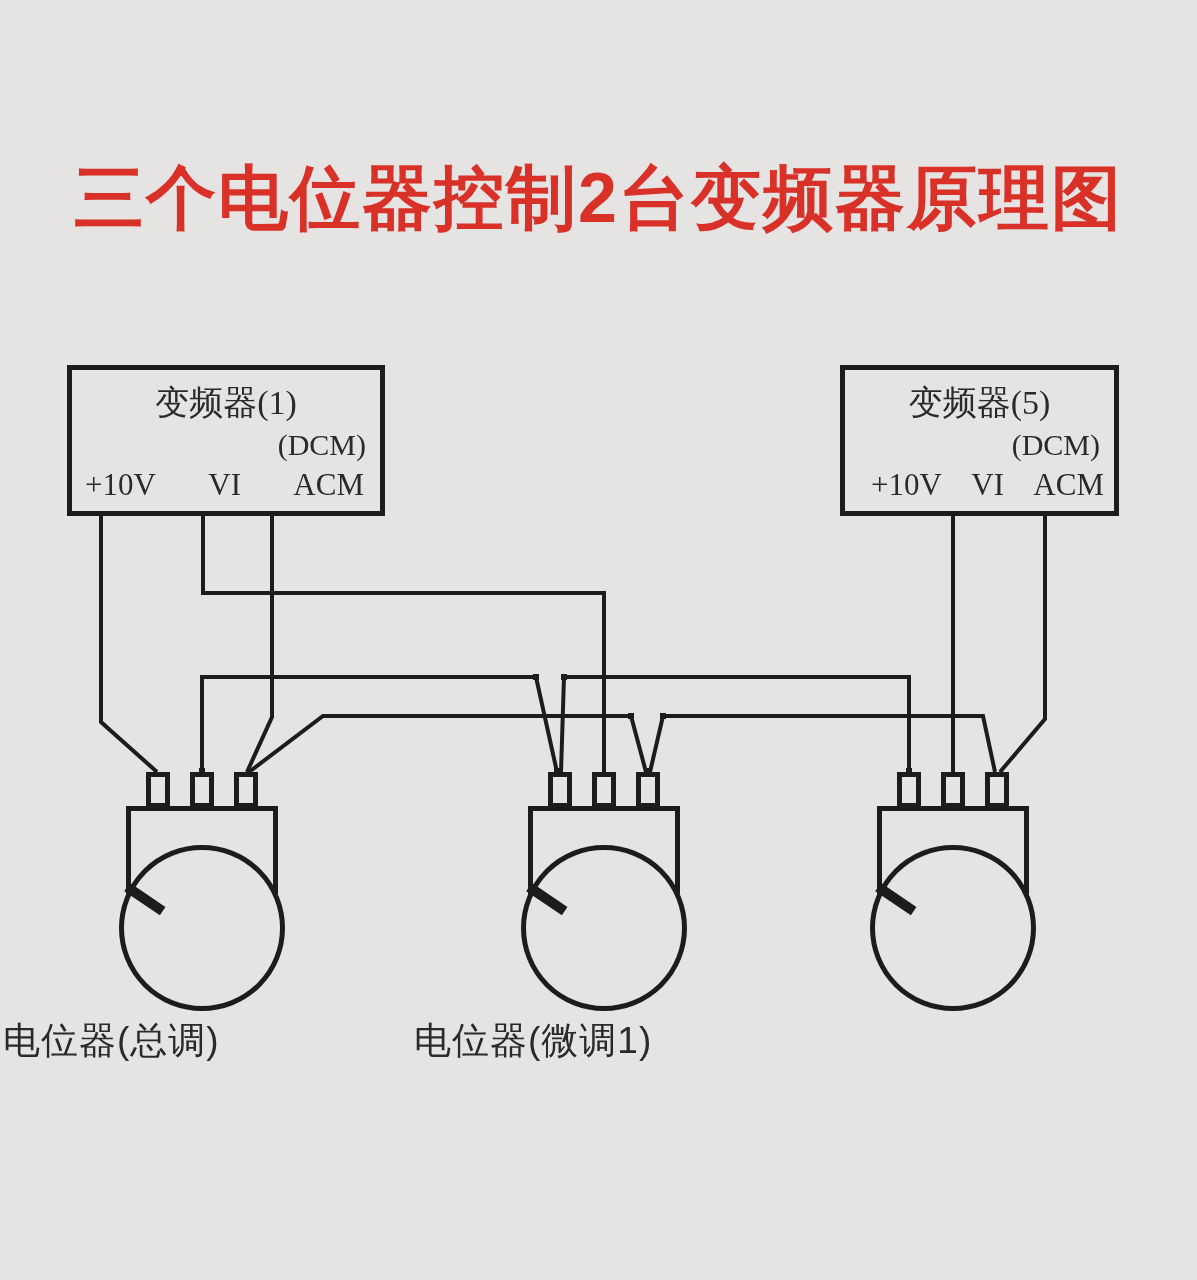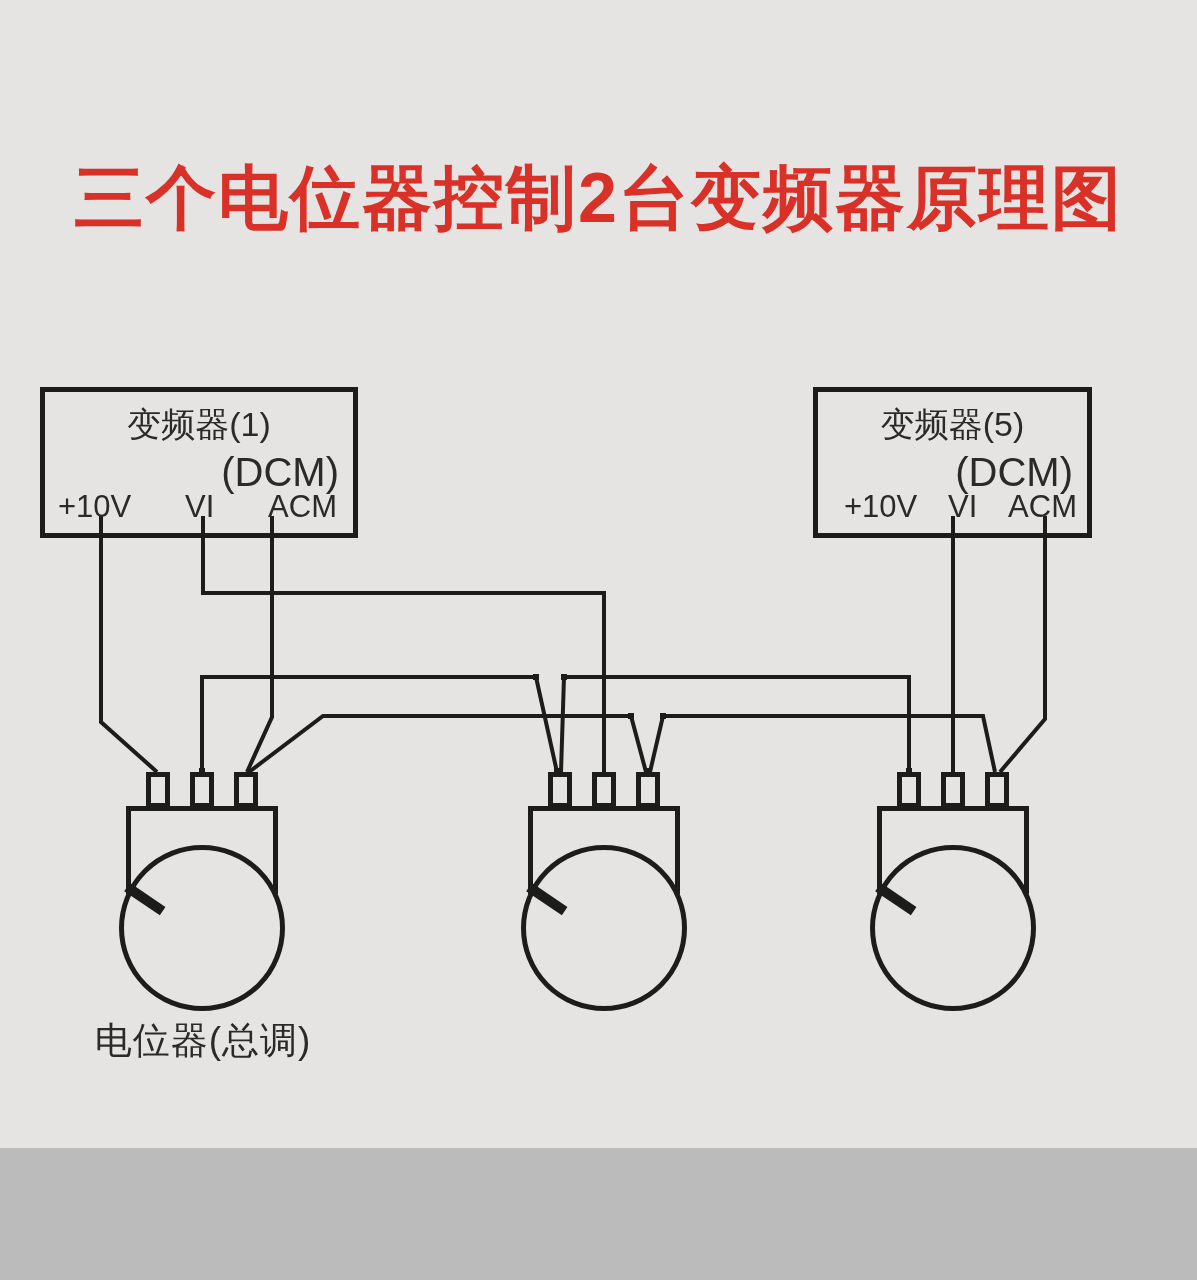--- a/index.html
+++ b/index.html
@@ -1,40 +1,41 @@
 <!DOCTYPE html>
 <html style="--background: #e5e4e3; --line: #1c1c1b; --accent: #d93128; --text: #2a2a28;"><head>
 <meta charset="utf-8">
 <style>
   :root{
     --background:#e5e4e3; --line:#1c1c1b; --accent:#d93128; --text:#2a2a28;
   }
   html,body{margin:0;padding:0;}
   body{background:#bbb;font-family:"Liberation Sans",sans-serif;}
   .stage{
-    position:relative;width:1197px;height:1148px;overflow:hidden;
+    position:relative;width:1197px;height:1280px;overflow:hidden;
     background:var(--background);
   }
   .title{
     position:absolute;top:152px;left:0;width:100%;text-align:center;
     font-size:70px;font-weight:700;letter-spacing:2px;color:var(--accent);
     font-family:"Liberation Sans",sans-serif;white-space:nowrap;
   }
   .wires{position:absolute;left:0;top:0;}
   .wires path{fill:none;stroke:var(--line);stroke-width:4;}
   .wires rect{fill:var(--line);}
   .inverter{
-    position:absolute;top:387px;height:151px;box-sizing:border-box;
+    position:absolute;top:365px;height:151px;box-sizing:border-box;
     border:5px solid var(--line);color:var(--text);
-    font-family:Liberation Sans, sans-serif;
+    font-family:Liberation Serif, serif;
+    margin-left:27px;
   }
   .inv1{left:40px;width:318px;}
   .inv2{left:813px;width:279px;}
   .inv-name{position:absolute;top:10px;left:0;width:100%;text-align:center;font-size:34px;}
-  .inv-dcm{position:absolute;top:58px;right:14px;font-size:40px;}
+  .inv-dcm{position:absolute;top:58px;right:14px;font-size:30px;}
   .inv-terms{position:absolute;bottom:8px;left:0;right:0;display:flex;justify-content:space-between;font-size:31px;}
   .inv1 .inv-terms{padding:0 16px 0 13px;}
   .inv2 .inv-terms{padding:0 10px 0 26px;}
   .pot{position:absolute;top:772px;width:166px;height:240px;}
   .pot1{left:119px;} .pot2{left:521px;} .pot3{left:870px;}
   .tab{
     position:absolute;top:0;width:24px;height:36px;box-sizing:border-box;
     border:5px solid var(--line);background:var(--background);
   }
   .t1{left:27px;} .t2{left:71px;} .t3{left:115px;}
@@ -44,21 +45,21 @@
   }
   .pot-knob{
     position:absolute;left:0;top:73px;width:166px;height:166px;box-sizing:border-box;
     border:5px solid var(--line);border-radius:50%;background:var(--background);
   }
   .pot-mark{
     position:absolute;left:8px;top:110px;width:43px;height:10px;background:var(--line);
     transform:rotate(34deg);transform-origin:left center;
   }
   .pot-label{
-    position:absolute;top:1016px;width:400px;text-align:center;
+    position:absolute;top:1016px;width:400px;
     font-size:37px;color:var(--text);letter-spacing:1px;white-space:nowrap;
     font-family:"Liberation Sans",sans-serif;
   }
   .pl1{left:3px;} .pl2{left:414px;} .pl3{left:753px;}
 </style>
 </head>
 <body>
 
 <div class="stage">
 
@@ -125,14 +126,15 @@
   <div class="pot pot3">
     <div class="tab t1"></div>
     <div class="tab t2"></div>
     <div class="tab t3"></div>
     <div class="pot-body"></div>
     <div class="pot-knob"></div>
     <div class="pot-mark"></div>
   </div>
 
   <div class="pot-label pl1">电位器(总调)</div>
+  <div class="pot-label pl2">电位器(微调1)</div>
 
 </div>
 
 </body></html>

